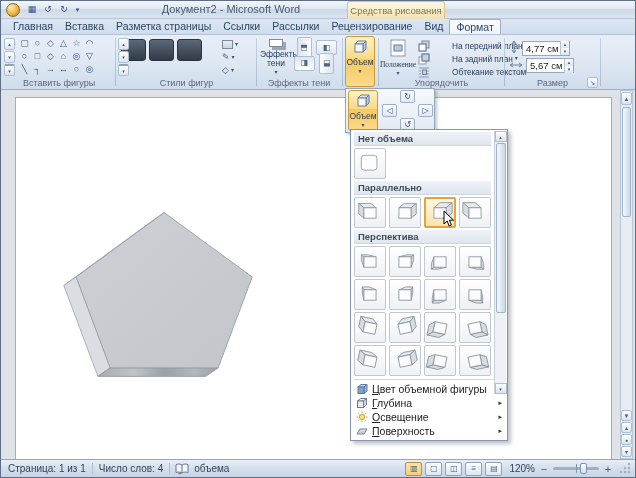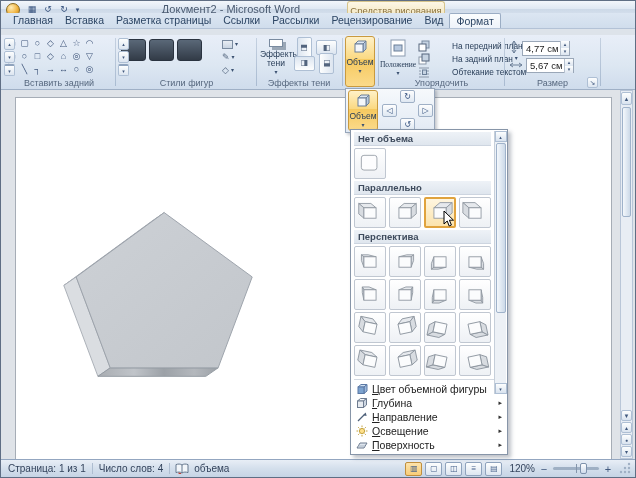--- a/index.html
+++ b/index.html
@@ -14,21 +14,21 @@
     background:radial-gradient(circle at 35% 30%,#ffeebc,#f0b440 55%,#c07f1f);border:1px solid #8a6a20;}
   .qat{position:absolute;left:24px;top:2px;display:flex;gap:2px;}
   .qbtn{width:14px;height:13px;font-size:9px;line-height:13px;text-align:center;color:#34507c;cursor:default;}
   .qbtn.small{width:9px;font-size:7px;}
   .title{position:absolute;left:60px;width:340px;top:2px;text-align:center;font-size:11px;color:#4a5a70;}
   .ctx-header{position:absolute;left:346px;top:0;width:98px;height:18px;border-radius:3px 3px 0 0;
     background:linear-gradient(#fdf7e6,#f0e2b6);border:1px solid #d6c48c;border-bottom:none;
     text-align:center;font-size:9.5px;color:#8a7340;line-height:17px;overflow:hidden;}
 
   
-  .tabrow{position:absolute;left:0;top:12px;right:0;height:16px;background:linear-gradient(#dce6f2,#d0ddec);
+  .tabrow{position:absolute;left:0;top:18px;right:0;height:16px;background:linear-gradient(#dce6f2,#d0ddec);
     display:flex;align-items:flex-end;padding-left:6px;border-bottom:1px solid #b3c2d6;}
   .tab{height:15px;line-height:15px;padding:0 6px;font-size:10.5px;color:#2c4564;border-radius:2px 2px 0 0;white-space:nowrap;}
   .tab.active{background:linear-gradient(#fbfdfe,#eef3fa);border:1px solid #9badc4;border-bottom:none;}
 
   
   .ribbon{position:absolute;left:0;top:34px;right:0;height:55px;
     background:linear-gradient(#e8eef8,#dde7f2 55%,#cfdcec);border-bottom:1px solid #9fb0c6;}
   .divider{position:absolute;top:3px;bottom:3px;width:1px;background:linear-gradient(#c4d0e0,#a9bbd1);}
   .rgroup{position:absolute;top:1px;height:52px;}
   .group-label{position:absolute;top:42px;left:0;right:0;text-align:center;font-size:9px;color:#56677e;white-space:nowrap;}
@@ -211,21 +211,21 @@
             <span class="shape-btn">↔</span>
             <span class="shape-btn">○</span>
             <span class="shape-btn">◎</span>
           </div>
         </div>
       <div class="mini-scroll">
         <span class="ms-btn">▴</span>
         <span class="ms-btn">▾</span>
         <span class="ms-btn more">▾</span>
       </div>
-      <div class="group-label">Вставить задний</div>
+      <div class="group-label">Вставить фигуры</div>
     </div>
     <div class="divider" style="left:114px;"></div>
 
     <div class="rgroup" style="left:117px;width:137px;">
       <div class="stylebox sb1"></div>
       <div class="stylebox sb2"></div>
       <div class="stylebox sb3"></div>
       <div class="mini-scroll">
         <span class="ms-btn">▴</span>
         <span class="ms-btn">▾</span>
@@ -633,30 +633,20 @@
               <polygon points="7.5,4 10.5,1.5 10.5,8 7.5,10.5" fill="#cdd6e2" stroke="#6e7c90"></polygon>
               <rect x="1.5" y="4" width="6" height="6.5" fill="#e7ebf0" stroke="#6e7c90"></rect>
             </svg>
           </span>
         <span class="mi-label">Глубина</span>
         <span class="mi-arrow">▸</span>
       </div>
       <div class="gal-menu-item">
         <span class="mi-icon">
             <svg viewBox="0 0 12 12" width="12" height="12">
-              <path d="M2 10 L9 3" stroke="#4f617a" stroke-width="1.2" fill="none"></path>
-              <polygon points="9.8,1.6 10.6,5 7.2,4.2" fill="#4f617a"></polygon>
-            </svg>
-          </span>
-        <span class="mi-label">Направление</span>
-        <span class="mi-arrow">▸</span>
-      </div>
-      <div class="gal-menu-item">
-        <span class="mi-icon">
-            <svg viewBox="0 0 12 12" width="12" height="12">
               <circle cx="6" cy="6" r="2.6" fill="#ffe08a" stroke="#c3a23f"></circle>
               <g stroke="#c3a23f">
                 <line x1="6" y1="0.5" x2="6" y2="2.2"></line>
                 <line x1="6" y1="9.8" x2="6" y2="11.5"></line>
                 <line x1="0.5" y1="6" x2="2.2" y2="6"></line>
                 <line x1="9.8" y1="6" x2="11.5" y2="6"></line>
                 <line x1="2.2" y1="2.2" x2="3.4" y2="3.4"></line>
                 <line x1="8.6" y1="8.6" x2="9.8" y2="9.8"></line>
                 <line x1="8.6" y1="3.4" x2="9.8" y2="2.2"></line>
                 <line x1="2.2" y1="9.8" x2="3.4" y2="8.6"></line>

